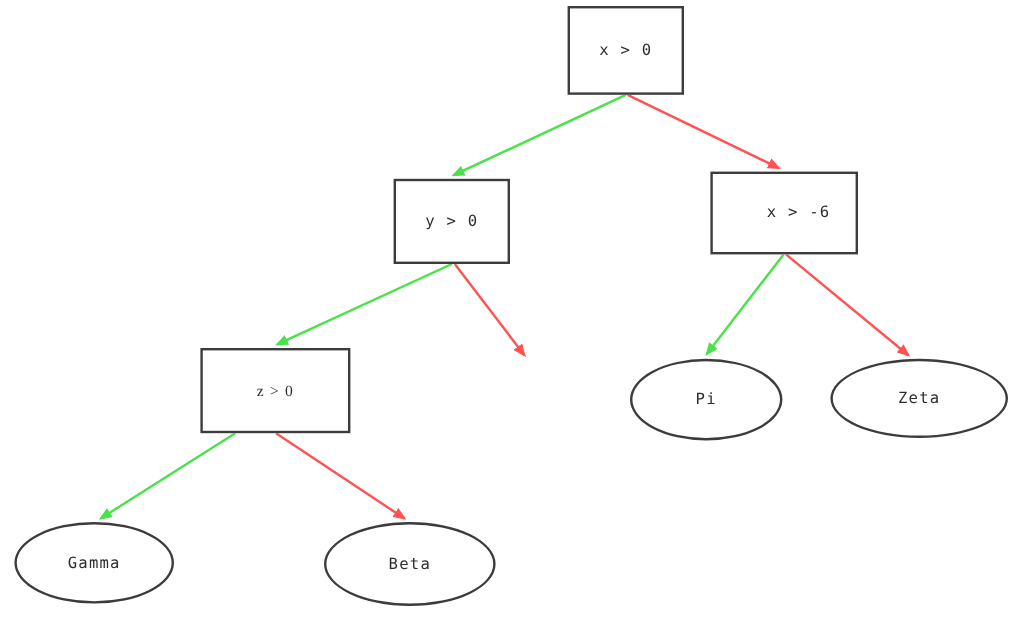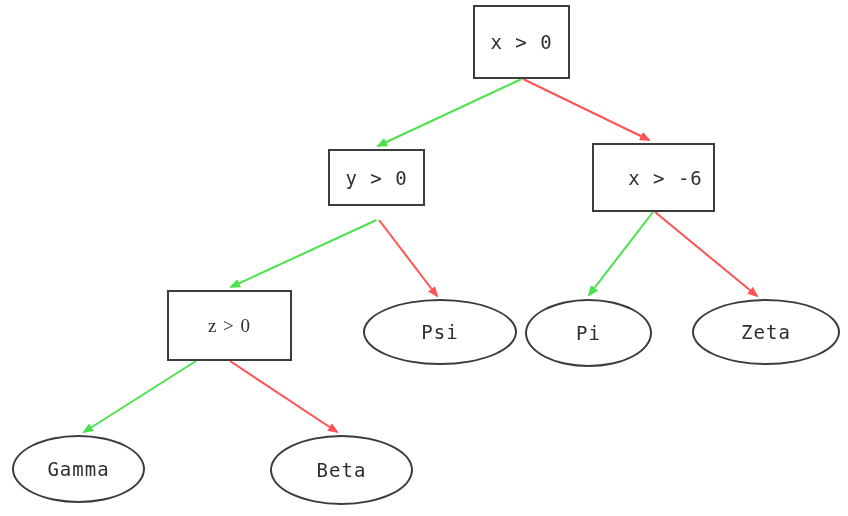--- a/index.html
+++ b/index.html
@@ -34,28 +34,28 @@
   .arrow-true  { fill: var(--edge-true); }
   .arrow-false { fill: var(--edge-false); }
   .node {
     position: absolute;
     display: flex;
     align-items: center;
     justify-content: center;
     background: #ffffff;
     border: 2px solid var(--node-border);
     color: var(--text-color);
-    font-size: 19px;
+    font-size: 13px;
     letter-spacing: 1px;
     white-space: pre;
   }
   .node.ellipse { border-radius: 50%; }
   
   .n-root  { left: 473px; top:   5px; width:  97px; height: 74px; }
-  .n-y     { left: 328px; top: 149px; width:  97px; height: 57px; }
+  .n-y     { left: 328px; top: 149px; width:  97px; height: 71px; }
   .n-x6    { left: 592px; top: 143px; width: 123px; height: 69px; padding-left: 24px; }
   .n-z     { left: 167px; top: 290px; width: 125px; height: 71px; font-family: Liberation Serif, serif; }
   .n-psi   { left: 363px; top: 299px; width: 154px; height: 66px; }
   .n-pi    { left: 525px; top: 299px; width: 127px; height: 68px; }
   .n-gamma { left: 692px; top: 299px; width: 148px; height: 66px; }
   .n-beta  { left:  12px; top: 435px; width: 133px; height: 68px; }
   .n-zeta  { left: 270px; top: 435px; width: 143px; height: 70px; }
 </style>
 </head>
 <body>
@@ -87,23 +87,20 @@
   <div class="node box n-y">
     <span>y &gt; 0</span>
   </div>
   <div class="node box n-x6">
     <span>x &gt; -6</span>
   </div>
   <div class="node box n-z">
     <span>z &gt; 0</span>
   </div>
 
-  <div class="node ellipse n-psi">
-    <span>Psi</span>
-  </div>
   <div class="node ellipse n-pi">
     <span>Pi</span>
   </div>
   <div class="node ellipse n-gamma">
     <span>Zeta</span>
   </div>
   <div class="node ellipse n-beta">
     <span>Gamma</span>
   </div>
   <div class="node ellipse n-zeta">

